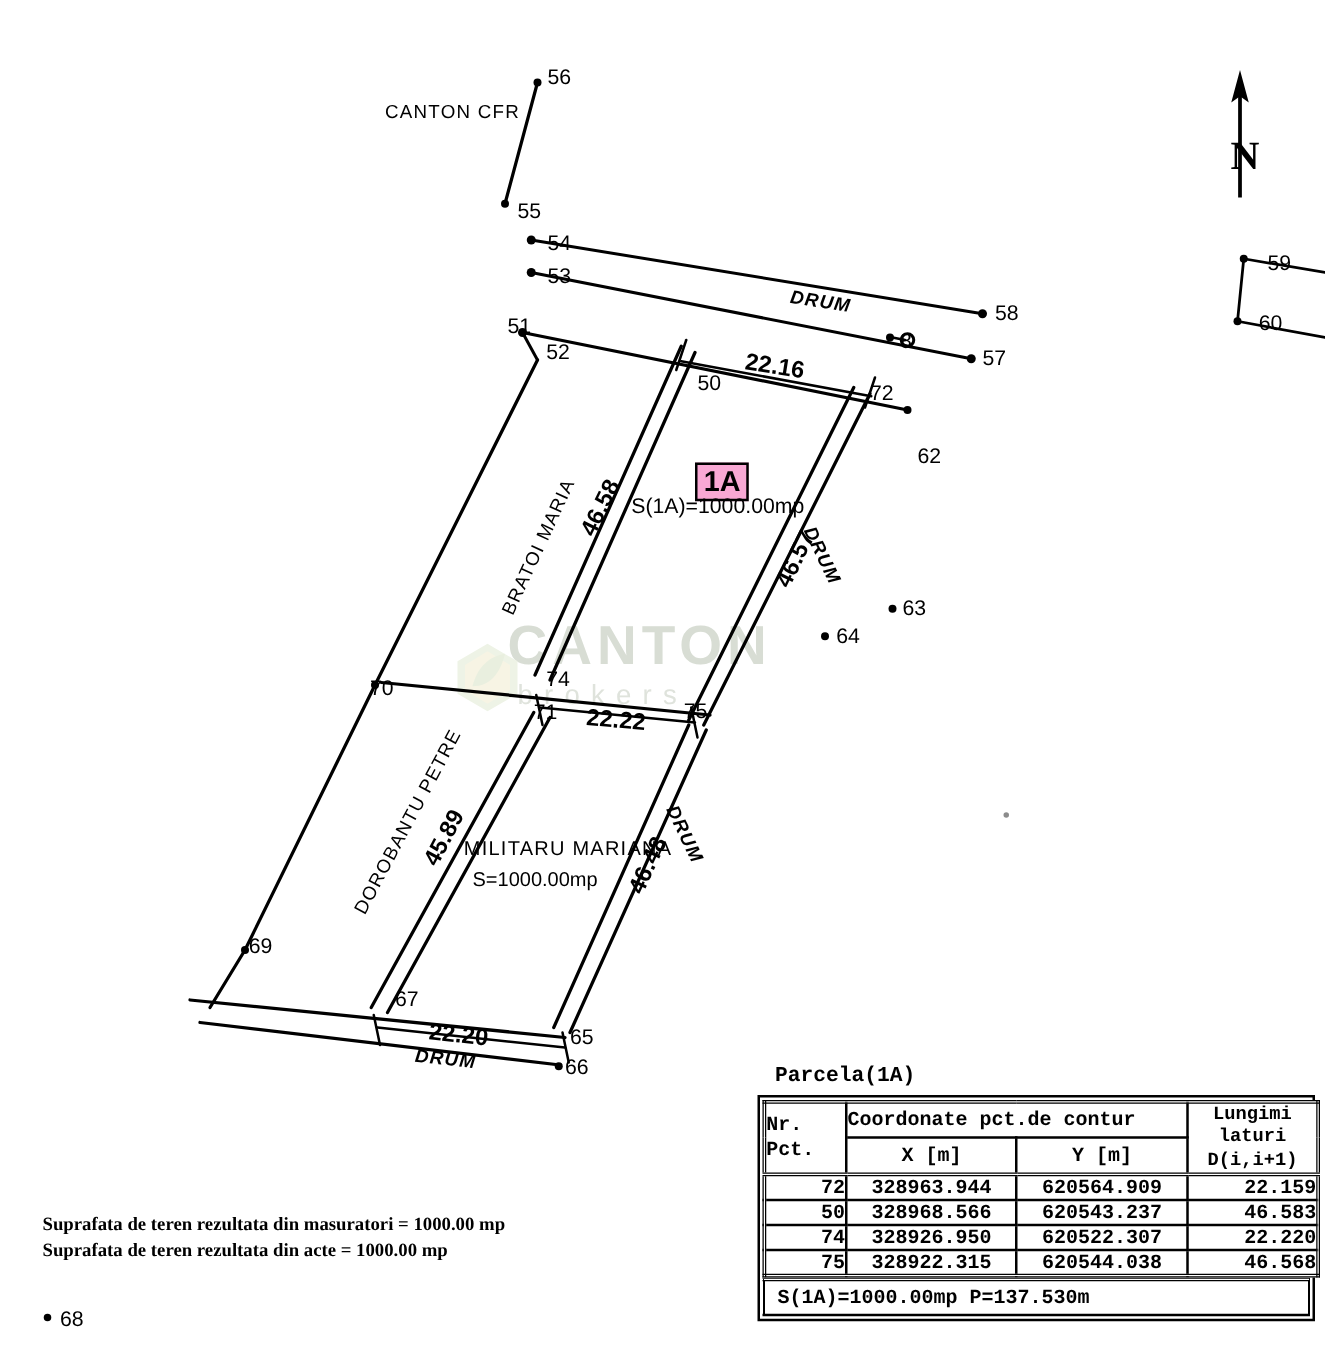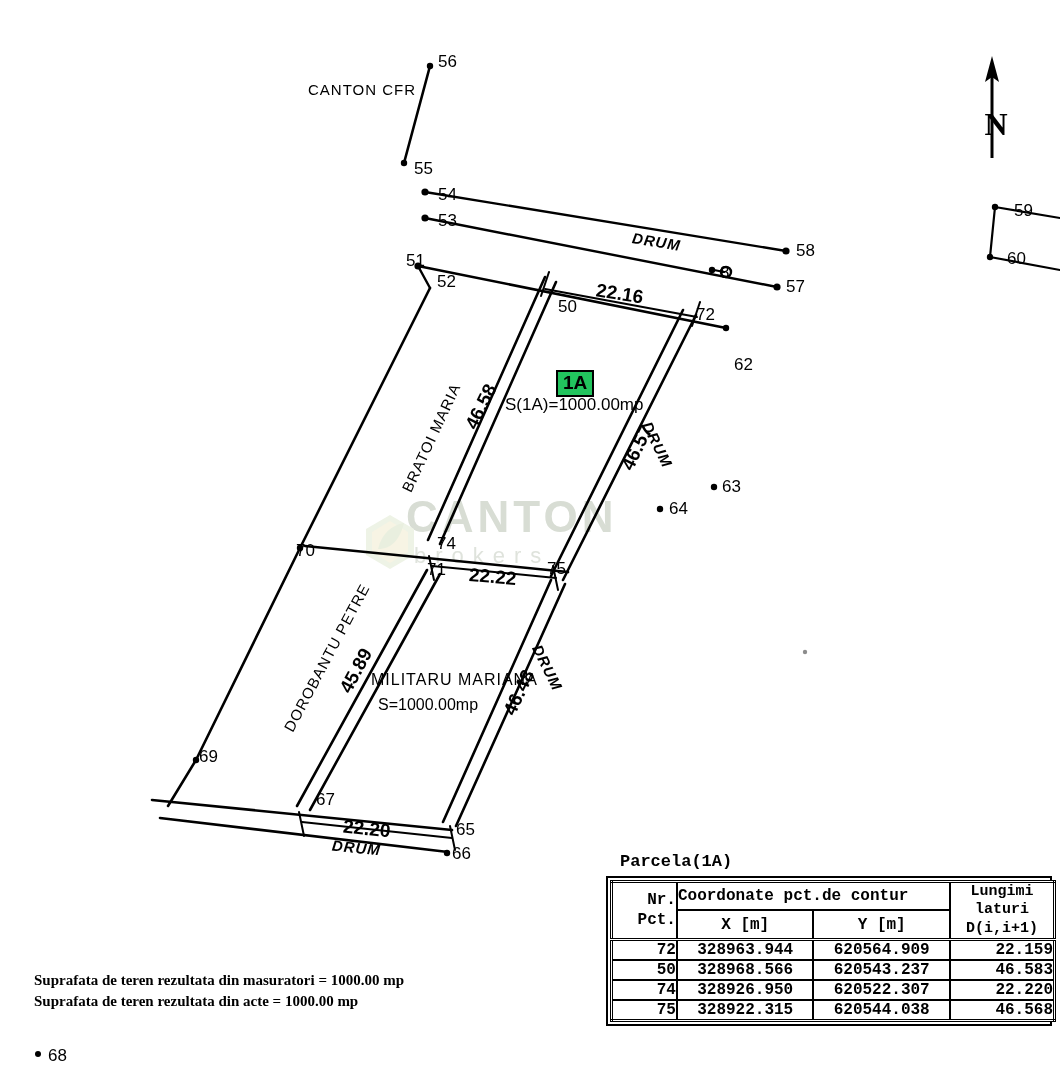--- a/index.html
+++ b/index.html
@@ -41,22 +41,22 @@
   }
   .pt{font-size:17px;}                 
   .dim{font-size:19px;font-weight:bold;}
   .owner{font-size:15px;letter-spacing:1px;}
   .roadlbl{font-size:15px;font-weight:bold;font-style:italic;letter-spacing:1px;}
   .bigl{font-size:16px;}
 
   
   .idbox{
     position:absolute;border:2px solid #000;padding:0px 5px 1px 5px;
-    font-size:19px;font-weight:bold;font-family:"Liberation Sans", sans-serif;
-    background:#22c55e;line-height:1.15;
+    font-size:23px;font-weight:bold;font-family:"Liberation Sans", sans-serif;
+    background:#f9a8d4;line-height:1.15;
   }
   .areatxt{position:absolute;font-size:17px;white-space:nowrap;}
 
   
   #north{position:absolute;left:975px;top:52px;width:40px;height:110px;}
   #north .nletter{
     position:absolute;left:4px;top:54px;width:34px;text-align:center;
     font-family:"Liberation Serif", serif;font-weight:bold;font-size:32px;
   }
 
@@ -72,21 +72,21 @@
   #tabletitle{
     font-family:"Liberation Mono", monospace;font-weight:bold;font-size:17px;
     margin:0 0 5px 14px;letter-spacing:0px;
   }
   table.coord{
     border-collapse:collapse;width:446px;background:#fff;
     font-family:"Liberation Mono", monospace;font-weight:bold;
     border:3px double #000;
   }
   table.coord th,table.coord td{border:2px solid #000;padding:0;}
-  .hdr-nr{width:76px;text-align:right;font-size:16px;padding:6px 2px;line-height:1.25;}
+  .hdr-nr{width:76px;text-align:left;font-size:16px;padding:6px 2px;line-height:1.25;}
   .hdr-co{text-align:left;font-size:16px;padding:3px 2px;}
   .hdr-x,.hdr-y{text-align:center;font-size:16px;padding:3px 2px;width:155px;}
   .hdr-l{width:118px;text-align:center;font-size:15px;padding:4px 2px;line-height:1.22;}
   td.c-nr{text-align:right;padding:1px 10px 1px 2px;font-size:16px;}
   td.c-x,td.c-y{text-align:center;font-size:16px;padding:1px 2px;}
   td.c-l{text-align:right;padding:1px 16px 1px 2px;font-size:16px;}
   tbody tr td{border-top:none;border-bottom:none;}
   tbody tr:first-child td{border-top:3px double #000;}
   #sumrow{
     border:2px solid #000;border-top:3px double #000;background:#fff;
@@ -295,16 +295,17 @@
             <td class="c-l">22.220</td>
           </tr>
           <tr>
             <td class="c-nr">75</td>
             <td class="c-x">328922.315</td>
             <td class="c-y">620544.038</td>
             <td class="c-l">46.568</td>
           </tr>
         </tbody>
       </table>
+      <div id="sumrow">S(1A)=1000.00mp   P=137.530m</div>
     </div>
   </div>
 
 </div>
 
 </body></html>

